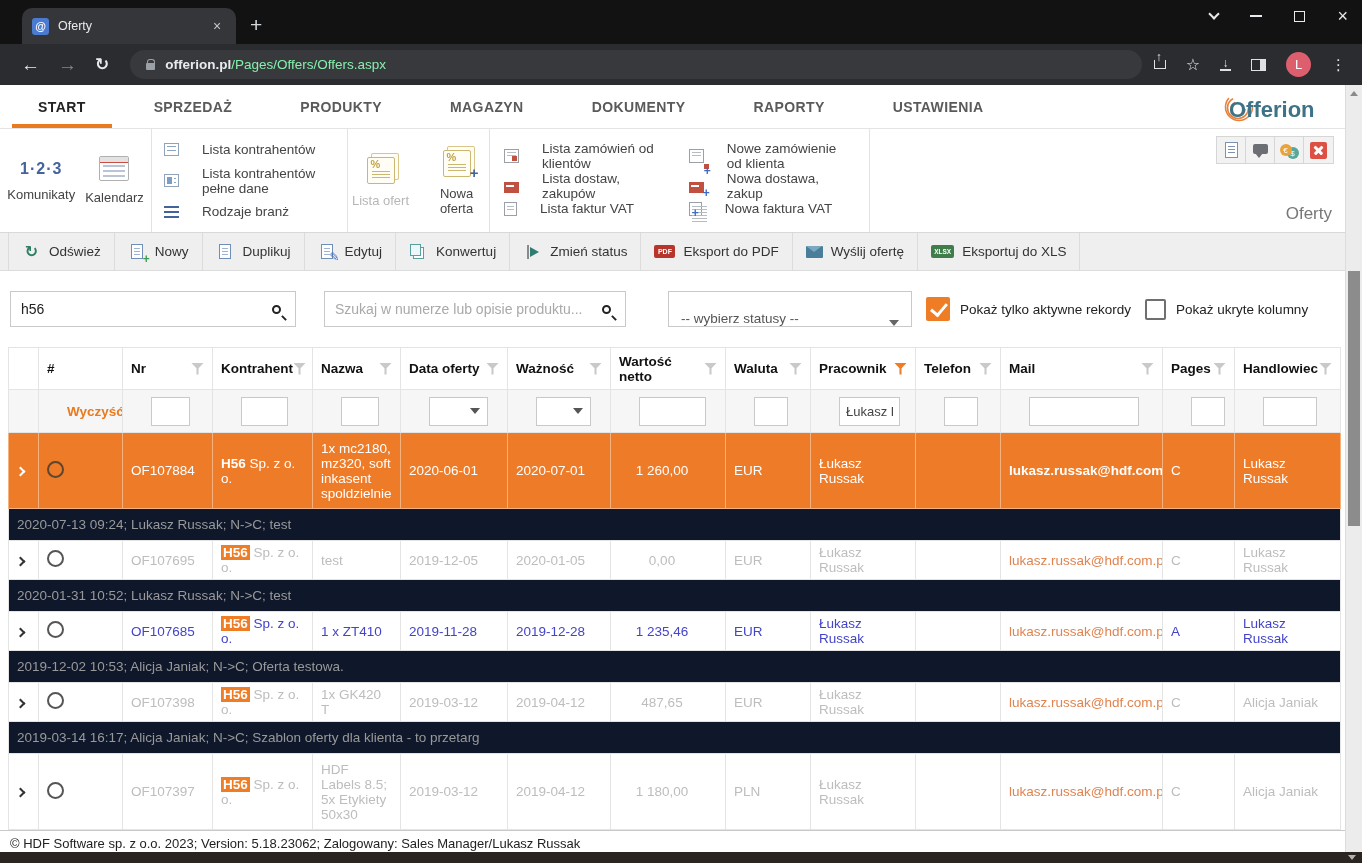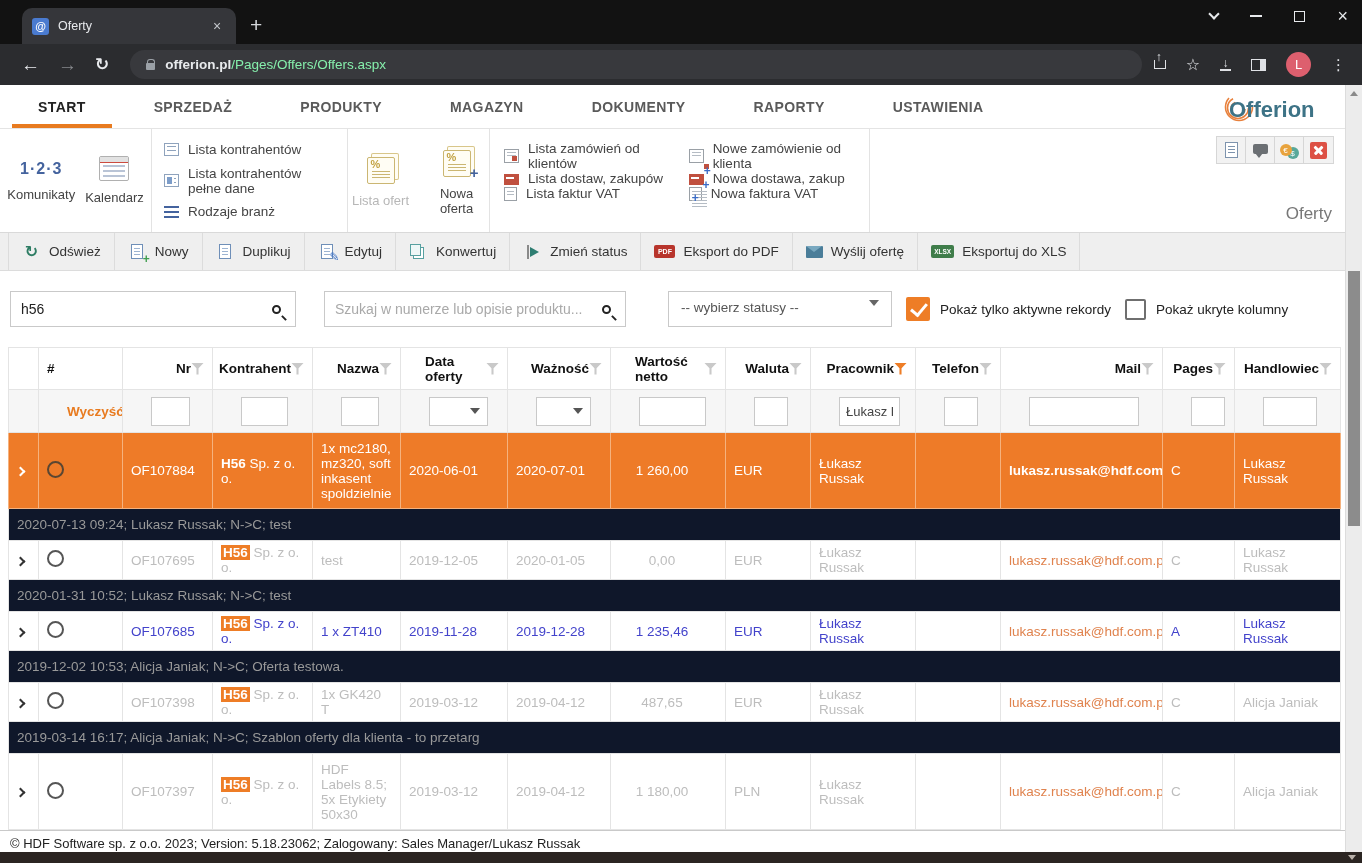--- a/index.html
+++ b/index.html
@@ -64,21 +64,21 @@
   .bigbtn { display:flex; flex-direction:column; align-items:center; justify-content:flex-end; gap:9px;
             font-size:13px; color:#444; text-align:center; }
   .bigbtn.disabled { color:#b7b7b7; }
   .ic123 { color:#44639e; font-weight:bold; font-size:16px; letter-spacing:1px; }
   .cal { width:30px; height:25px; background:#fff; border:1px solid #b0b0b0; position:relative; border-radius:2px; }
   .cal::before { content:''; position:absolute; top:0; left:0; right:0; height:5px; background:#e2e2e2;
                  border-bottom:1px solid #cc4b3f; }
   .cal::after { content:''; position:absolute; left:3px; right:3px; top:8px; bottom:3px;
                 background:repeating-linear-gradient(to bottom,#b9c4d6 0 2px,transparent 2px 5px); }
   .g2 { width:196px; display:flex; flex-direction:column; justify-content:space-between; padding:13px 12px; }
-  .menurow { display:flex; align-items:center; gap:9px; font-size:13.5px; color:#444; }
+  .menurow { display:flex; align-items:center; gap:23px; font-size:13.5px; color:#444; }
   .icon-list { width:15px; height:13px; border:1px solid #8fa3bd; background:#fff; position:relative; flex:none; }
   .icon-list::after { content:''; position:absolute; left:2px; right:2px; top:2px; bottom:2px;
                       background:repeating-linear-gradient(to bottom,#8fa3bd 0 1px,transparent 1px 4px); }
   .icon-card { width:15px; height:13px; border:1px solid #8fa3bd; background:#fff; position:relative; flex:none; }
   .icon-card::before { content:''; position:absolute; left:2px; top:2px; bottom:2px; width:5px; background:#7d9dc9; }
   .icon-card::after { content:''; position:absolute; left:9px; right:2px; top:3px; bottom:3px;
                       background:repeating-linear-gradient(to bottom,#8fa3bd 0 1px,transparent 1px 4px); }
   .icon-branze { width:15px; height:12px; flex:none;
                  background:repeating-linear-gradient(to bottom,#44639e 0 2px,transparent 2px 5px); }
   .g3 { width:142px; display:flex; align-items:center; justify-content:center; gap:18px; }
@@ -156,37 +156,37 @@
   
   .filterbar { height:76px; background:#fff; display:flex; align-items:center; padding-left:10px; }
   .searchbox { width:286px; height:36px; border:1px solid #c9c9c9; display:flex; align-items:center;
                padding:0 10px; }
   .searchbox input { flex:1; border:none; outline:none; font:inherit; font-size:14px; color:#222; min-width:0; }
   .searchbox input::placeholder { color:#a9a9a9; }
   .mag { width:9px; height:9px; border:2px solid #222; border-radius:50%; position:relative; flex:none; margin-right:4px; }
   .mag::after { content:''; position:absolute; width:2px; height:6px; background:#222;
                 transform:rotate(-45deg); left:9px; top:8px; }
   .productbox { width:302px; margin-left:28px; }
-  .statusdd { width:224px; height:36px; border:1px solid #c9c9c9; margin-left:42px; display:flex;
-              align-items:flex-start; justify-content:space-between; padding:8px 12px; font-size:13.5px; color:#555; }
+  .statusdd { width:244px; height:36px; border:1px solid #c9c9c9; margin-left:42px; display:flex;
+              align-items:flex-end; justify-content:space-between; padding:0 12px; font-size:13.5px; color:#555; }
   .caret { width:0; height:0; border-left:5px solid transparent; border-right:5px solid transparent;
            border-top:6px solid #666; }
   .chkwrap { display:flex; align-items:center; gap:10px; margin-left:14px; font-size:13.5px; color:#222; }
   .chk-on { width:24px; height:24px; background:#ee7d26; border-radius:2px; position:relative; flex:none; }
   .chk-on::after { content:''; position:absolute; left:8px; top:3px; width:7px; height:13px;
                    border:solid #fff; border-width:0 3px 3px 0; transform:rotate(40deg); }
   .chk-off { width:21px; height:21px; background:#fff; border:2px solid #6f6f6f; border-radius:2px; flex:none; }
 
   
   table.grid { border-collapse:collapse; table-layout:fixed; width:1332px; margin-left:8px;
                font-size:13.5px; border:1px solid #d9d9d9; }
   .grid th, .grid td { border:1px solid #e4e4e4; padding:4px 8px; vertical-align:middle; text-align:left;
                        overflow:hidden; }
   .grid thead th { height:42px; font-weight:bold; color:#111; background:#fff; }
-  .hwrap { display:flex; align-items:center; justify-content:flex-end;margin-left:16px; }
+  .hwrap { display:flex; align-items:center; justify-content:space-between; }
   .funnel { width:13px; height:12px; background:#c9c9c9; flex:none;
             clip-path:polygon(0 0,100% 0,58% 48%,58% 100%,42% 100%,42% 48%); }
   .funnel.active { background:#ee7d26; }
   tr.frow td { background:#f6f6f6; height:43px;padding-left:28px; }
   .clear-link { color:#e87b20; font-weight:bold; font-size:13.5px; }
   .fin { height:29px; border:1px solid #c9c9c9; width:74%; min-width:34px; padding:0 6px; font:inherit;
          font-size:13px; color:#444; background:#fff; }
   .fsel { height:29px; border:1px solid #c9c9c9; background:#fff; width:84%; display:flex;
           align-items:center; justify-content:flex-end; padding:0 7px; }
   .fsel .caret { border-top-color:#555; }

